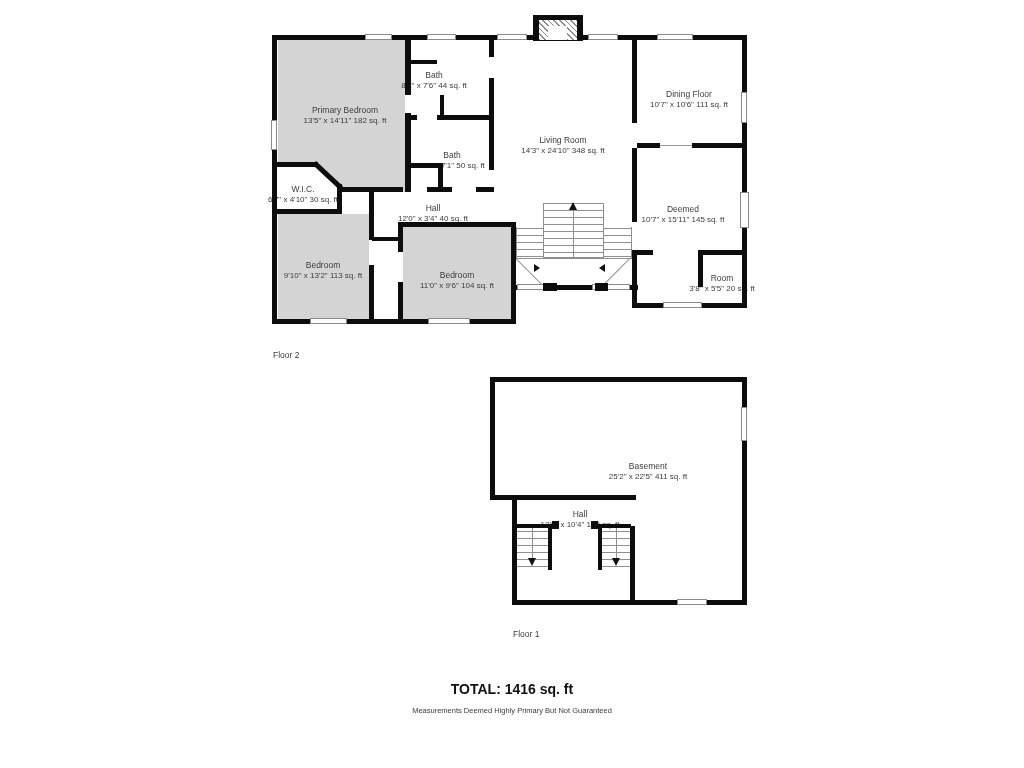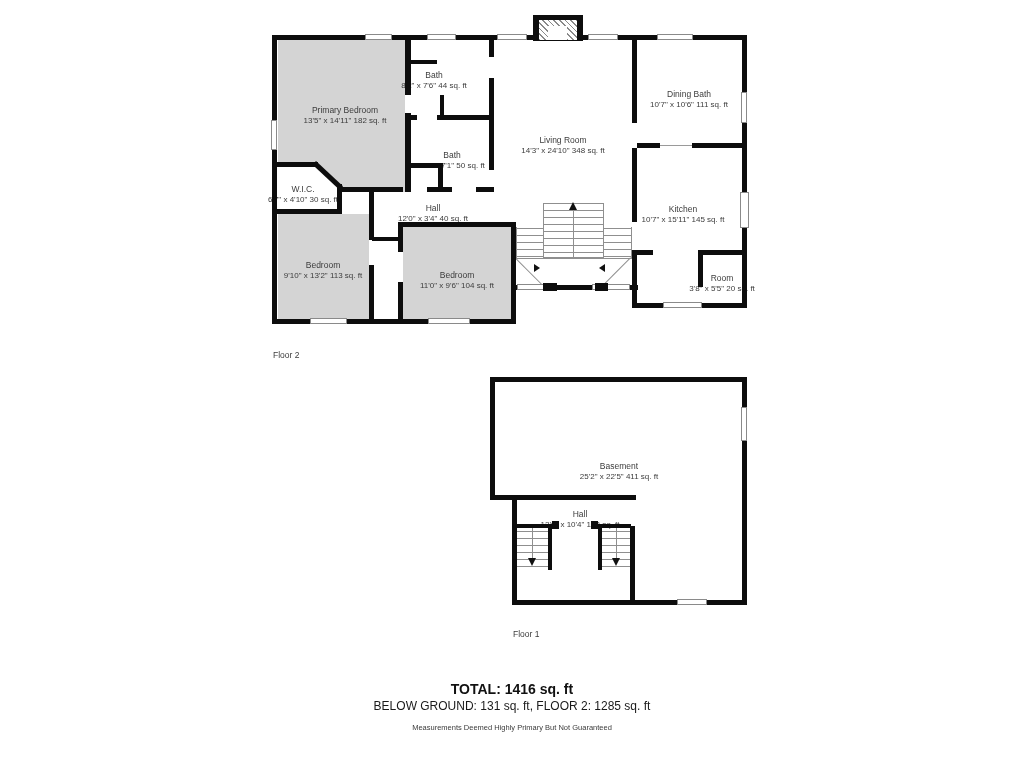--- a/index.html
+++ b/index.html
@@ -160,25 +160,25 @@
     </div>
     <div class="room-label" style="left:457px;top:270px">
       <div class="rn">Bedroom</div>
       <div class="rd">11'0" x 9'6" 104 sq. ft</div>
     </div>
     <div class="room-label" style="left:563px;top:135px">
       <div class="rn">Living Room</div>
       <div class="rd">14'3" x 24'10" 348 sq. ft</div>
     </div>
     <div class="room-label" style="left:689px;top:89px">
-      <div class="rn">Dining Bath</div>
+      <div class="rn">Dining Floor</div>
       <div class="rd">10'7" x 10'6" 111 sq. ft</div>
     </div>
     <div class="room-label" style="left:683px;top:204px">
-      <div class="rn">Kitchen</div>
+      <div class="rn">Deemed</div>
       <div class="rd">10'7" x 15'11" 145 sq. ft</div>
     </div>
     <div class="room-label" style="left:722px;top:273px">
       <div class="rn">Room</div>
       <div class="rd">3'8" x 5'5" 20 sq. ft</div>
     </div>
 
     <div class="floor-label" style="left:273px;top:350px">Floor 2</div>
   </div>
 
@@ -211,31 +211,30 @@
     <div class="sl" style="left:602px;top:559px;width:28px;height:1px"></div>
     <div class="sl" style="left:602px;top:566px;width:28px;height:1px"></div>
     <div class="sl" style="left:532px;top:528px;width:1px;height:31px"></div>
     <div class="sl" style="left:616px;top:528px;width:1px;height:31px"></div>
     <div class="tri tri-down" style="left:528px;top:558px"></div>
     <div class="tri tri-down" style="left:612px;top:558px"></div>
 
     <div class="win" style="left:741px;top:407px;width:6px;height:34px"></div>
     <div class="win" style="left:677px;top:599px;width:30px;height:6px"></div>
 
-    <div class="room-label" style="left:619px;top:461px">
+    <div class="room-label" style="left:648px;top:461px">
       <div class="rn">Basement</div>
       <div class="rd">25'2" x 22'5" 411 sq. ft</div>
     </div>
     <div class="room-label" style="left:580px;top:509px">
       <div class="rn">Hall</div>
       <div class="rd">12'0" x 10'4" 123 sq. ft</div>
     </div>
 
     <div class="floor-label" style="left:513px;top:629px">Floor 1</div>
   </div>
 
   <div class="summary">
     <div class="s-total">TOTAL: 1416 sq. ft</div>
-    <div class="s-line">BELOW GROUND: 131 sq. ft, FLOOR 2: 1285 sq. ft</div>
     <div class="s-disc">Measurements Deemed Highly Primary But Not Guaranteed</div>
   </div>
 
 </div>
 
 </body></html>

